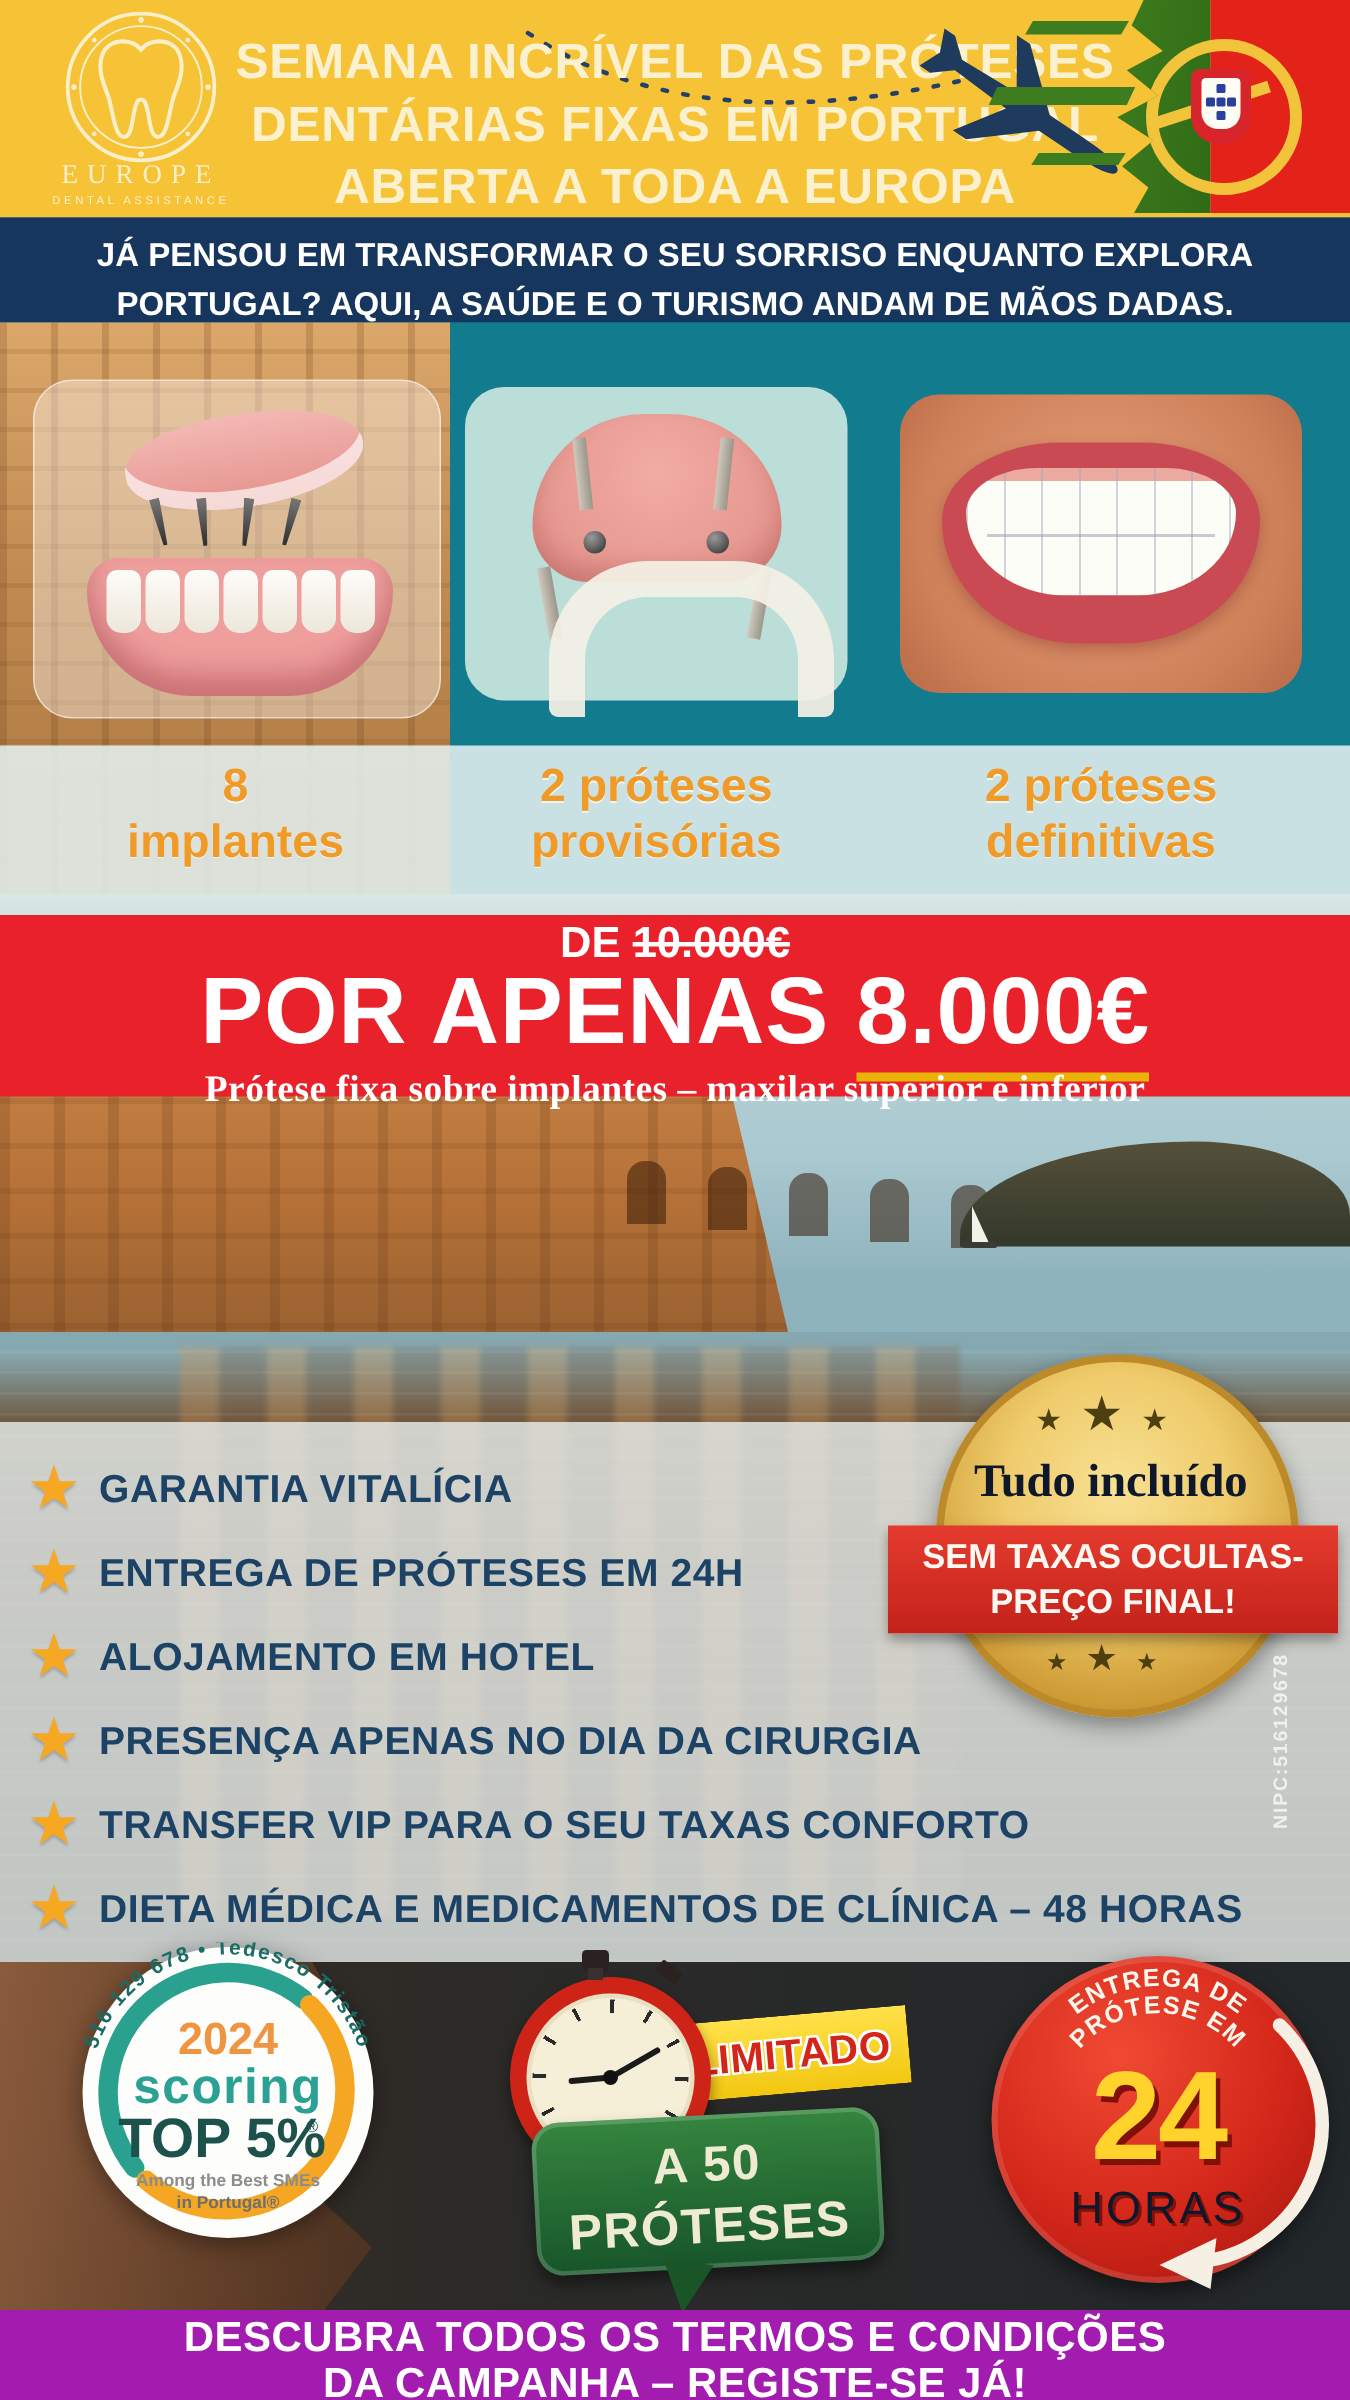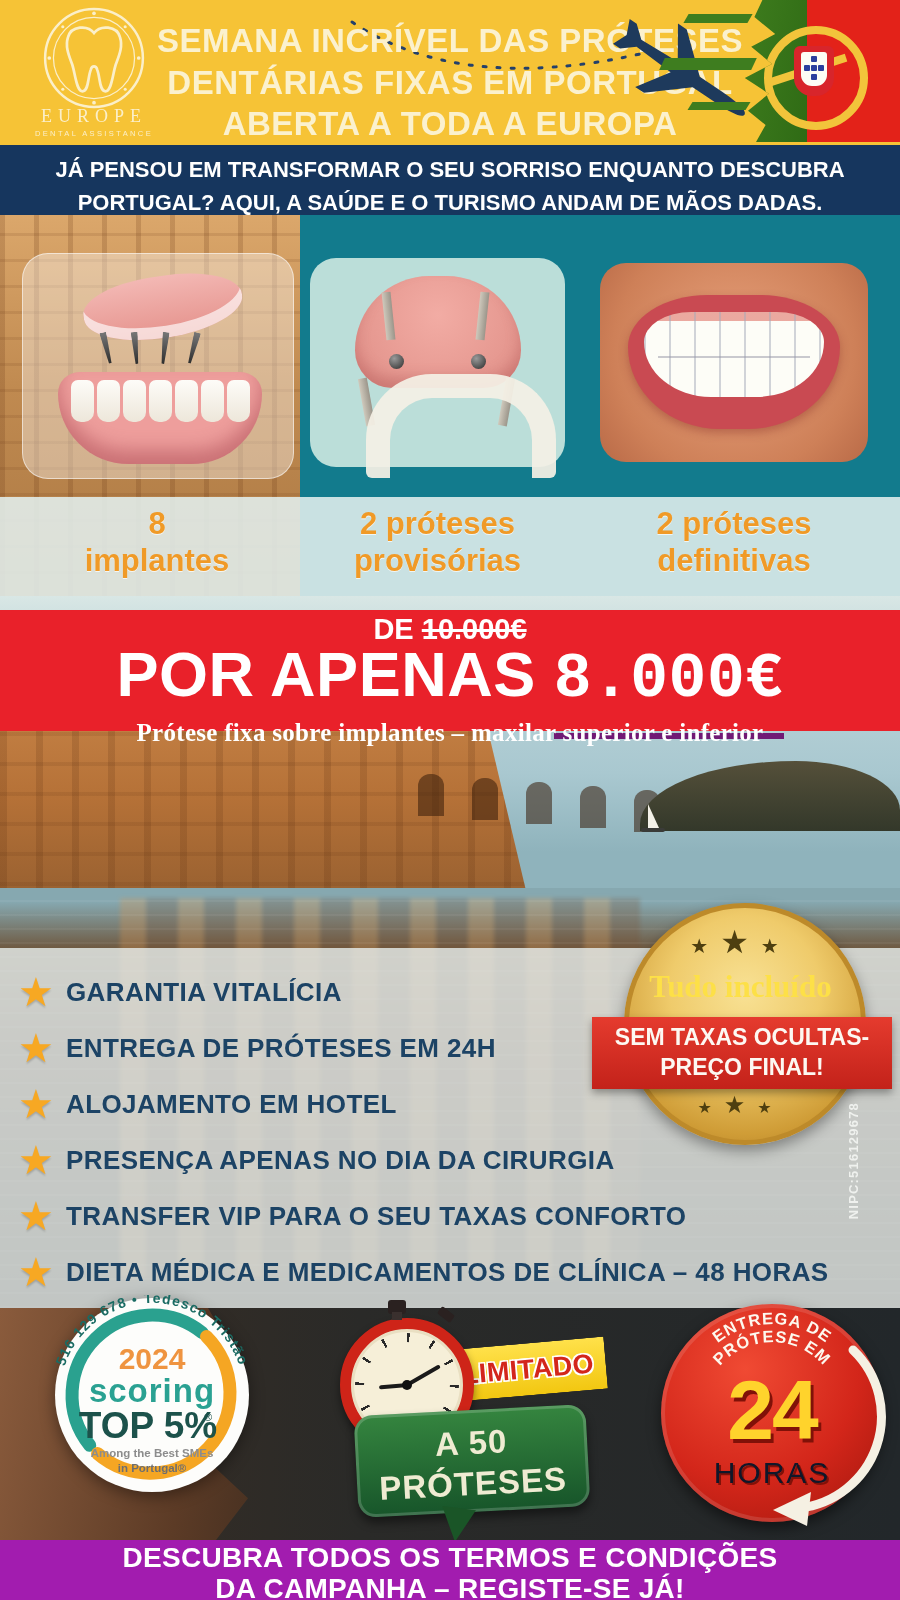--- a/index.html
+++ b/index.html
@@ -81,21 +81,21 @@
   .labels{left:0;top:497px;width:900px;height:99px;background:rgba(226,239,238,0.88);}
   .pkg{position:absolute;top:8px;text-align:center;color:#F09A27;font-weight:800;
        font-size:31px;line-height:1.2;text-shadow:0 1px 0 rgba(255,255,255,.7);}
 
   
   .sky-strip{left:0;top:596px;width:900px;height:60px;background:linear-gradient(180deg,#D9E7E5,#BCD5D9);}
   .price{left:0;top:610px;width:900px;height:121px;background:#E9212A;color:#fff;text-align:center;}
   .price-top{margin-top:3px;font-size:29px;font-weight:700;}
   .old-price{text-decoration:line-through;text-decoration-thickness:3px;}
   .price-main{margin-top:-4px;font-size:63px;font-weight:800;letter-spacing:0.5px;line-height:1.02;}
-  .new-price{border-bottom:6px solid #701a75;padding-bottom:18px;font-family:Liberation Mono, monospace;}
+  .new-price{border-bottom:6px solid #eab308;padding-bottom:6px;}
   .price-sub{font-family:"Liberation Serif",serif;font-weight:700;font-size:25px;margin-top:7px;letter-spacing:0.3px;}
 
   
   .photo{left:0;top:656px;width:900px;height:652px;background:linear-gradient(180deg,#BCD5D9 0%,#A9C8D0 18%,#8FB3BC 30%);}
   .fortress{position:absolute;left:0;top:0;width:760px;height:260px;
             background:linear-gradient(180deg,#CD8A4D,#B57137 55%,#925D2F);
             clip-path:polygon(0 0,58% 0,64% 26%,70% 100%,0 100%);}
   .fortress:before{content:"";position:absolute;inset:0;
             background:repeating-linear-gradient(90deg,rgba(90,45,15,.18) 0 7px,transparent 7px 36px),
                        repeating-linear-gradient(0deg,rgba(90,45,15,.12) 0 4px,transparent 4px 30px);}
@@ -122,21 +122,21 @@
   .gold{left:618px;top:903px;width:245px;height:234px;}
   .gold-circle{position:absolute;left:6px;top:0;width:232px;height:232px;border-radius:50%;
        background:radial-gradient(circle at 50% 36%,#F8E194 0%,#EFCB6B 40%,#CF9C36 76%,#A87622 100%);
        border:5px solid #BD8A2A;box-shadow:0 6px 14px rgba(0,0,0,.35);}
   .gstars{position:absolute;width:100%;text-align:center;color:#4E3F10;letter-spacing:12px;}
   .gstars span{font-size:20px;}  .gstars .big{font-size:32px;}
   .gstars:before{content:"";}
   .g-top{top:20px;} .g-bot{top:188px;}
   .g-bot span{font-size:16px;} .g-bot .big{font-size:24px;}
   .gold-title{position:absolute;top:66px;width:100%;text-align:center;
-       font-family:"Liberation Serif",serif;font-weight:700;font-size:31px;color:#fde047;}
+       font-family:"Liberation Serif",serif;font-weight:700;font-size:31px;color:#0f172a;}
   .ribbon{position:absolute;left:-26px;top:114px;width:300px;height:72px;
        background:linear-gradient(180deg,#E53B2E,#C3221A);
        box-shadow:0 4px 8px rgba(0,0,0,.35);text-align:center;color:#FDF8F2;
        font-weight:800;font-size:23px;line-height:1.3;padding-top:6px;box-sizing:border-box;}
 
   .nipc{left:846px;top:1102px;writing-mode:vertical-rl;transform:rotate(180deg);
         color:#EFF1EE;font-size:13px;font-weight:700;letter-spacing:1.2px;}
 
   
   .bottom{left:0;top:1308px;width:900px;height:232px;
@@ -240,21 +240,21 @@
             <i class="bdot" style="left:17px;top:13px;"></i>
             <i class="bdot" style="left:10px;top:22px;"></i>
             <i class="bdot" style="left:10px;top:13px;"></i>
           </div>
         </div>
       </div>
     </div>
   </div>
 
   <div class="abs intro">
-    <div>JÁ PENSOU EM TRANSFORMAR O SEU SORRISO ENQUANTO DESCUBRA</div>
+    <div>JÁ PENSOU EM TRANSFORMAR O SEU SORRISO ENQUANTO EXPLORA</div>
     <div>PORTUGAL? AQUI, A SAÚDE E O TURISMO ANDAM DE MÃOS DADAS.</div>
   </div>
 
   <div class="abs cards-bg"></div>
   <div class="abs tower"></div>
 
   <div class="abs card card1">
     <div class="abs d1-upper"></div>
     <div class="abs" style="left:80px;top:78px;display:flex;gap:22px;">
       <i class="screw" style="transform:rotate(-14deg);"></i>

